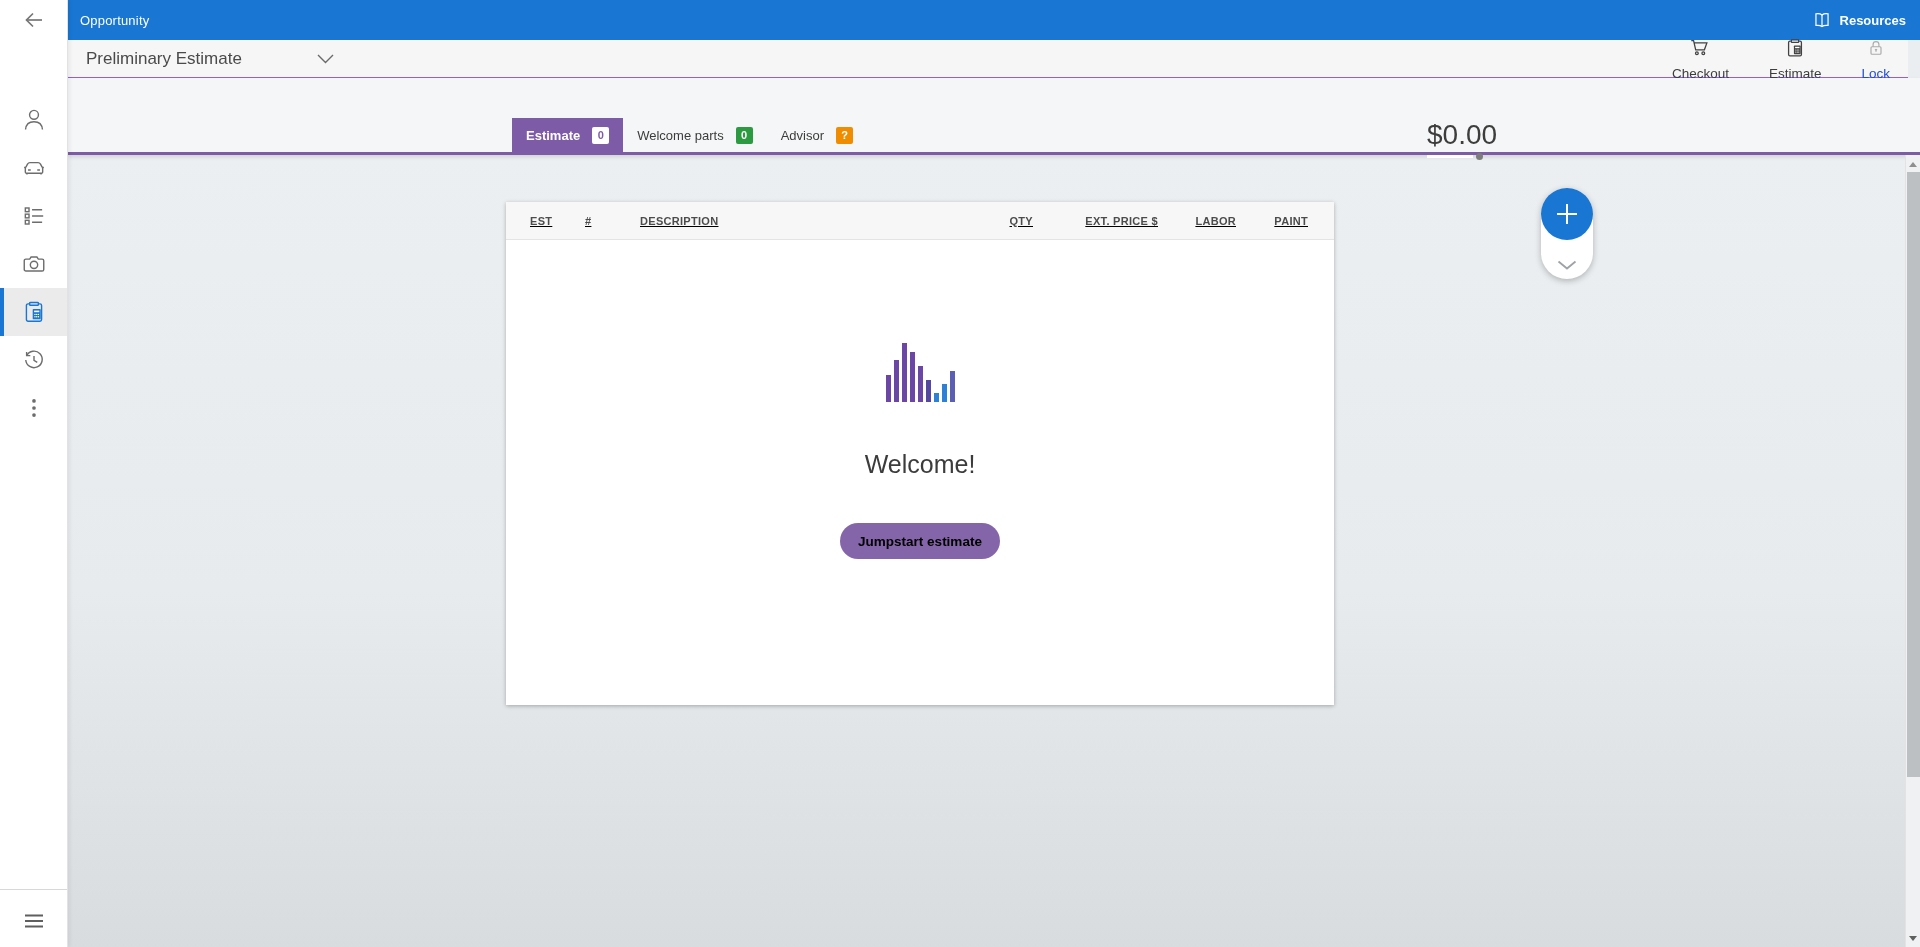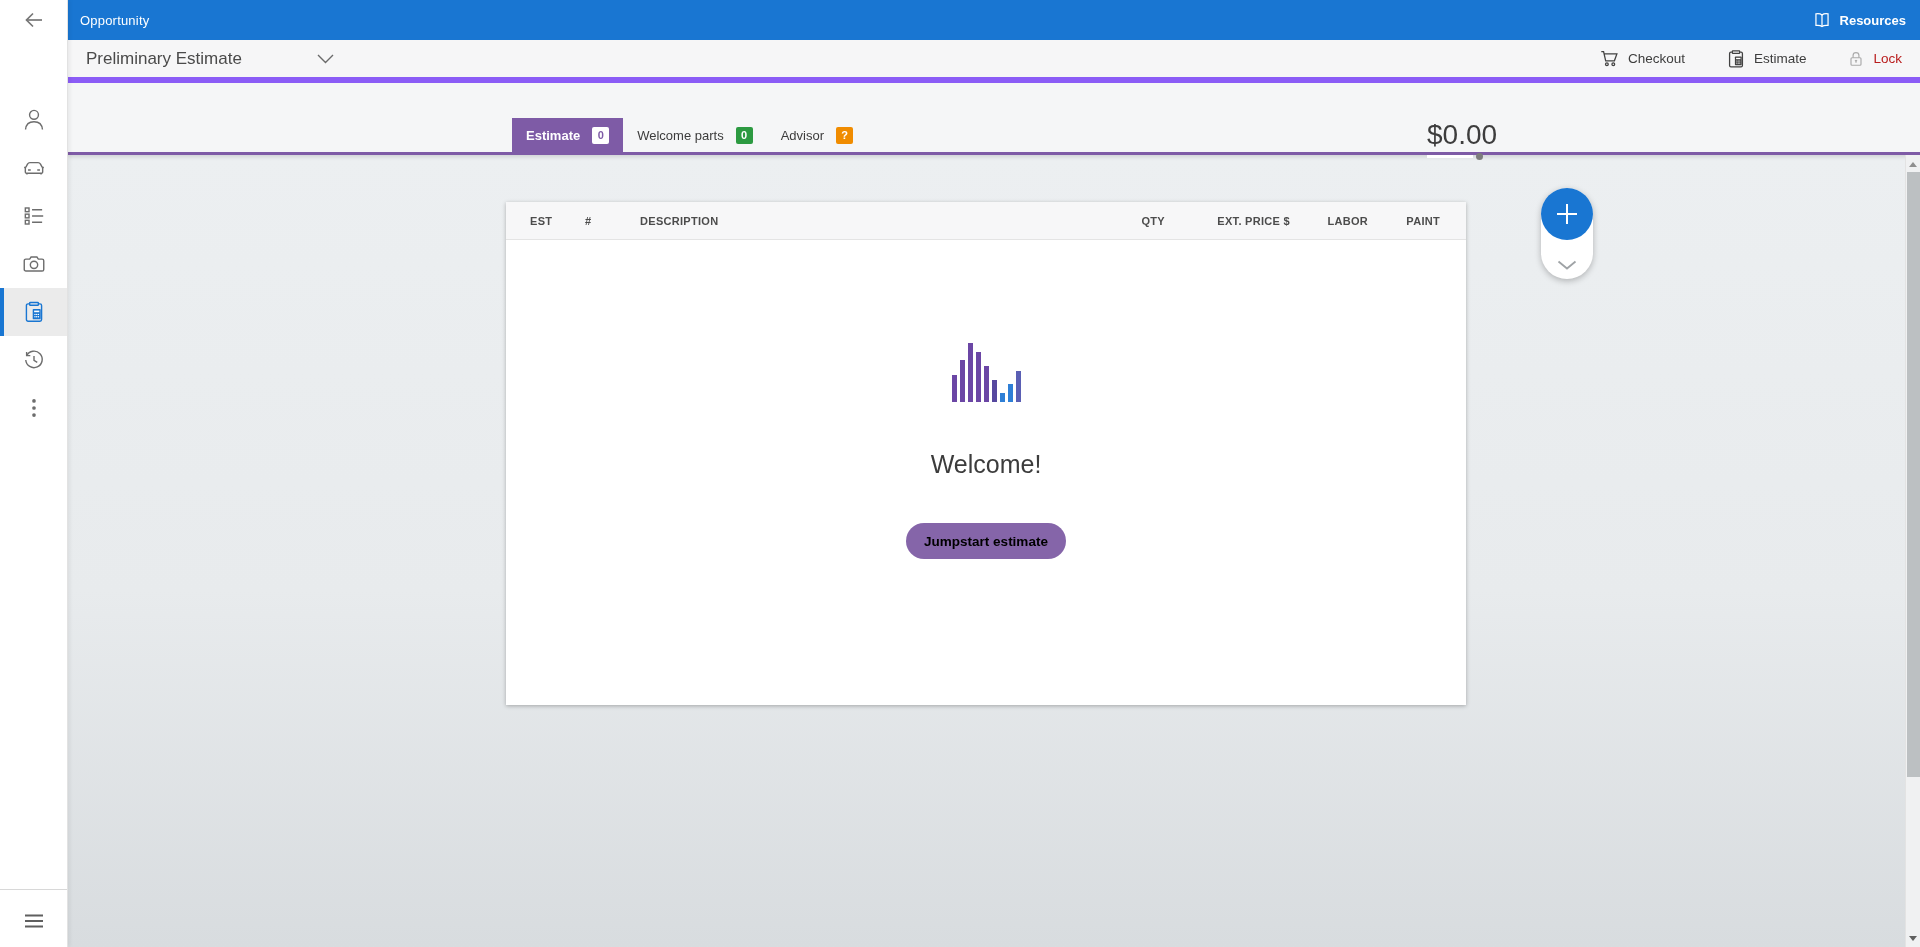--- a/index.html
+++ b/index.html
@@ -27,28 +27,28 @@
   .icon{display:inline-flex;align-items:center;justify-content:center;line-height:0;}
 
   
   .topbar{position:absolute;left:68px;top:0;right:0;height:40px;background:var(--accent-blue);
           display:flex;align-items:center;color:#fff;z-index:5;}
   .topbar-title{font-size:13px;margin-left:12px;font-weight:400;letter-spacing:0.2px;}
   .resources{margin-left:auto;margin-right:14px;display:flex;align-items:center;gap:8px;
              font-size:13px;font-weight:700;cursor:pointer;}
 
   
-  .toolbar2{position:absolute;left:68px;top:40px;right:0;height:37px;background:#f6f6f7;
-            border-bottom:6px solid #8b5cf6;display:flex;z-index:5;}
+  .toolbar2{position:absolute;left:68px;top:40px;right:12px;height:37px;background:#f6f6f7;
+            border-bottom:1px solid #8b5cf6;display:flex;z-index:5;}
   .doc-select{margin-left:18px;width:248px;display:flex;align-items:center;justify-content:space-between;
               font-size:17px;color:#4a4a4a;cursor:pointer;}
   .toolbar-actions{margin-left:auto;display:flex;align-items:center;gap:40px;margin-right:18px;
                    font-size:13.5px;color:#3d3d3d;}
-  .action{display:flex;align-items:center;gap:7px;cursor:pointer;white-space:nowrap;}
-  .action.disabled{color:#b91c1c;}
+  .action{display:flex;align-items:center;gap:7px;cursor:pointer;white-space:nowrap;flex-direction:column;}
+  .action.disabled{color:#1d4ed8;}
 
   
   .tabstrip{position:absolute;left:68px;top:78px;right:0;height:74px;background:#f5f6f7;
             border-bottom:3px solid var(--accent-purple);box-shadow:0 2px 4px rgba(0,0,0,0.12);z-index:4;}
   .tabs{position:absolute;left:444px;bottom:0;display:flex;align-items:flex-end;}
   .tab{height:34px;display:flex;align-items:center;gap:12px;padding:0 14px;
        font-size:13px;color:#3c3c3c;cursor:pointer;}
   .tab.active{background:var(--accent-purple);color:#fff;font-weight:700;}
   .badge{min-width:17px;height:17px;box-sizing:border-box;padding:0 3px;border-radius:2px;
          display:inline-flex;align-items:center;justify-content:center;font-size:11px;font-weight:700;color:#fff;}
@@ -56,22 +56,22 @@
   .badge.green{background:var(--badge-green);}
   .badge.orange{background:var(--badge-orange);}
   .total-wrap{position:absolute;left:1359px;top:41px;}
   .total{font-size:28px;color:#3d3d3d;}
   .total-underline{position:relative;margin-top:4px;width:46px;height:3px;background:#fff;}
   .total-dot{position:absolute;left:calc(100% + 3px);top:-2px;width:7px;height:7px;border-radius:50%;background:#7c7c7c;}
 
   
   .content{position:absolute;left:68px;top:155px;right:15px;bottom:0;
            background:linear-gradient(180deg,#eceff1 0%,#e8ebed 55%,#d8dcdf 100%);}
-  .card{position:absolute;left:438px;top:47px;width:960px;height:503px;background:#fff;
-        box-shadow:0 1px 4px rgba(0,0,0,0.28);}
+  .card{position:absolute;left:438px;top:47px;width:828px;height:503px;background:#fff;
+        box-shadow:0 1px 4px rgba(0,0,0,0.28);text-decoration:underline;}
   .table-header{height:37px;background:#f7f7f8;border-bottom:1px solid #e4e4e4;display:flex;align-items:center;
                 padding:0 26px 0 24px;font-size:11px;font-weight:700;color:#4c4c4c;letter-spacing:0.3px;}
   .col-est{width:55px;} .col-num{width:55px;} .col-desc{flex:1;}
   .col-qty{width:80px;text-align:right;} .col-price{width:125px;text-align:right;}
   .col-labor{width:78px;text-align:right;} .col-paint{width:72px;text-align:right;}
 
   .welcome{position:absolute;top:140px;left:0;width:100%;text-align:center;}
   .chart-icon{display:flex;align-items:flex-end;justify-content:center;gap:3px;height:60px;}
   .bar{width:5px;}
   .welcome-title{margin-top:47px;font-size:25px;line-height:30px;color:#3c3c3c;}

